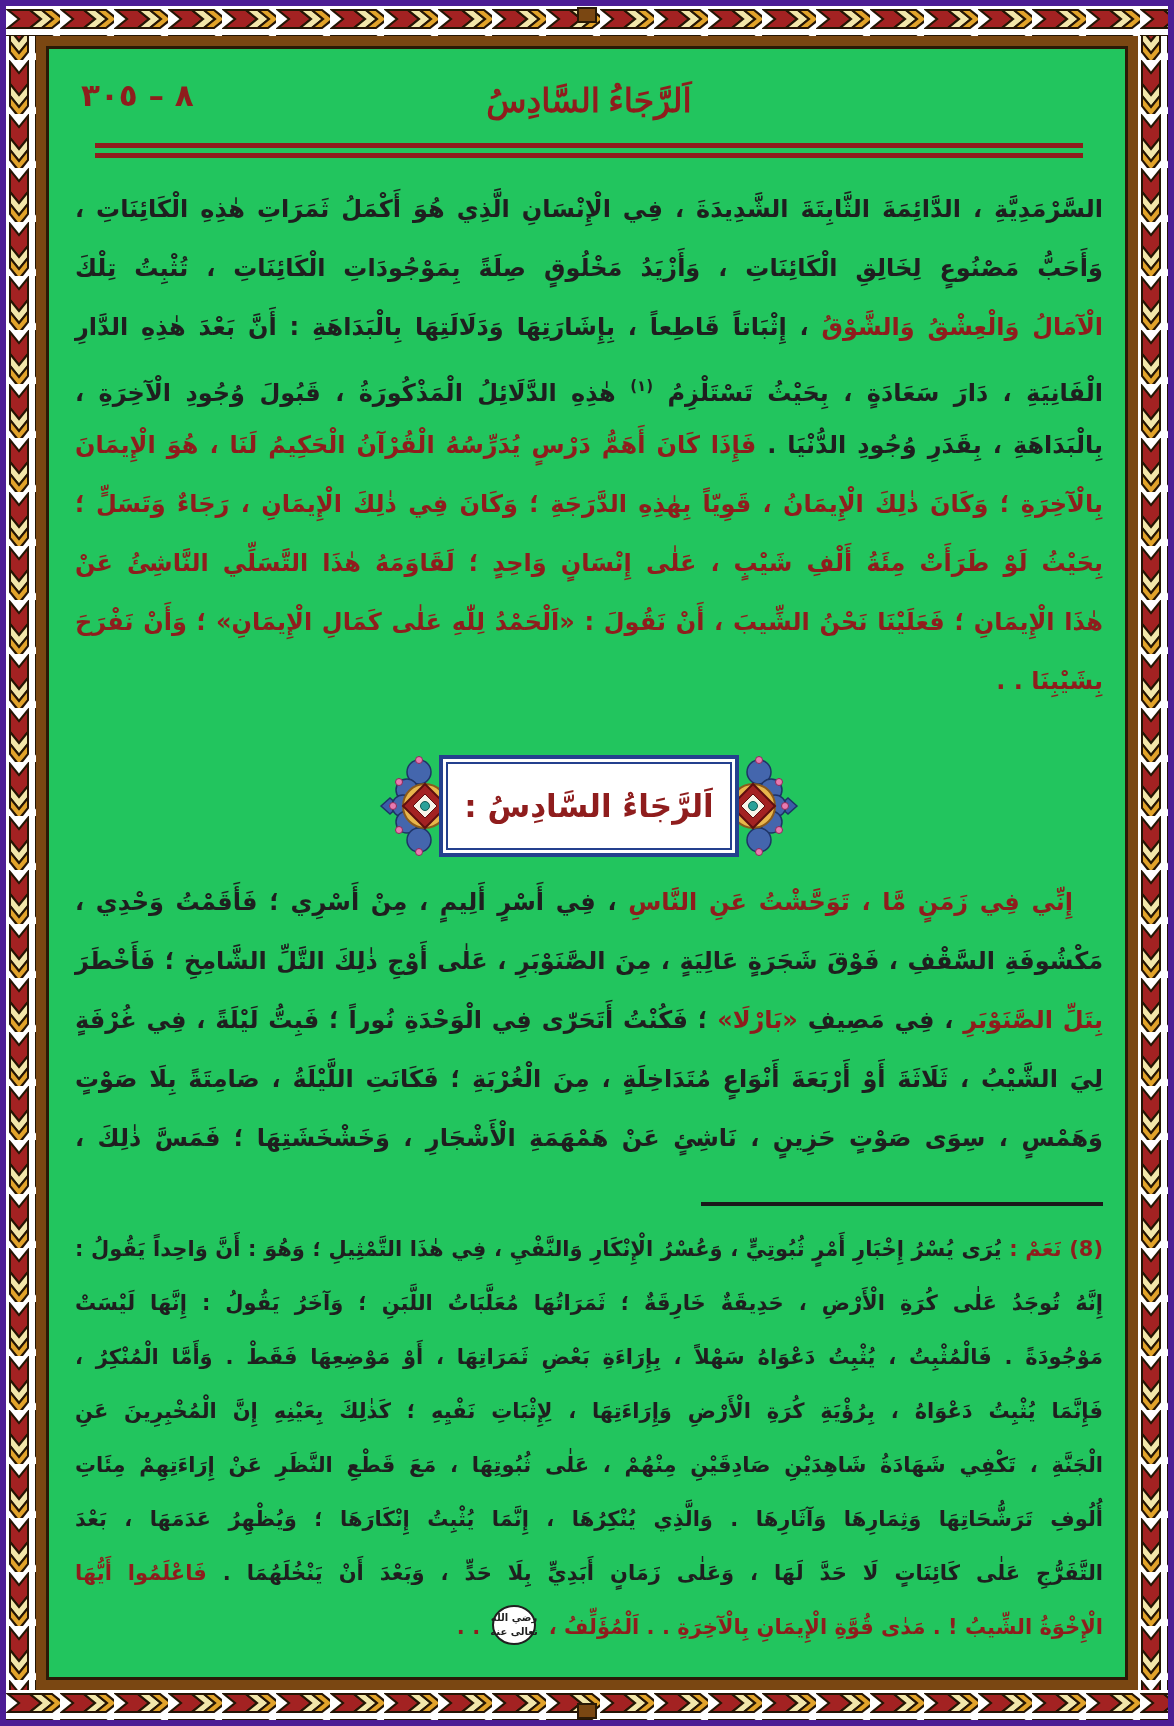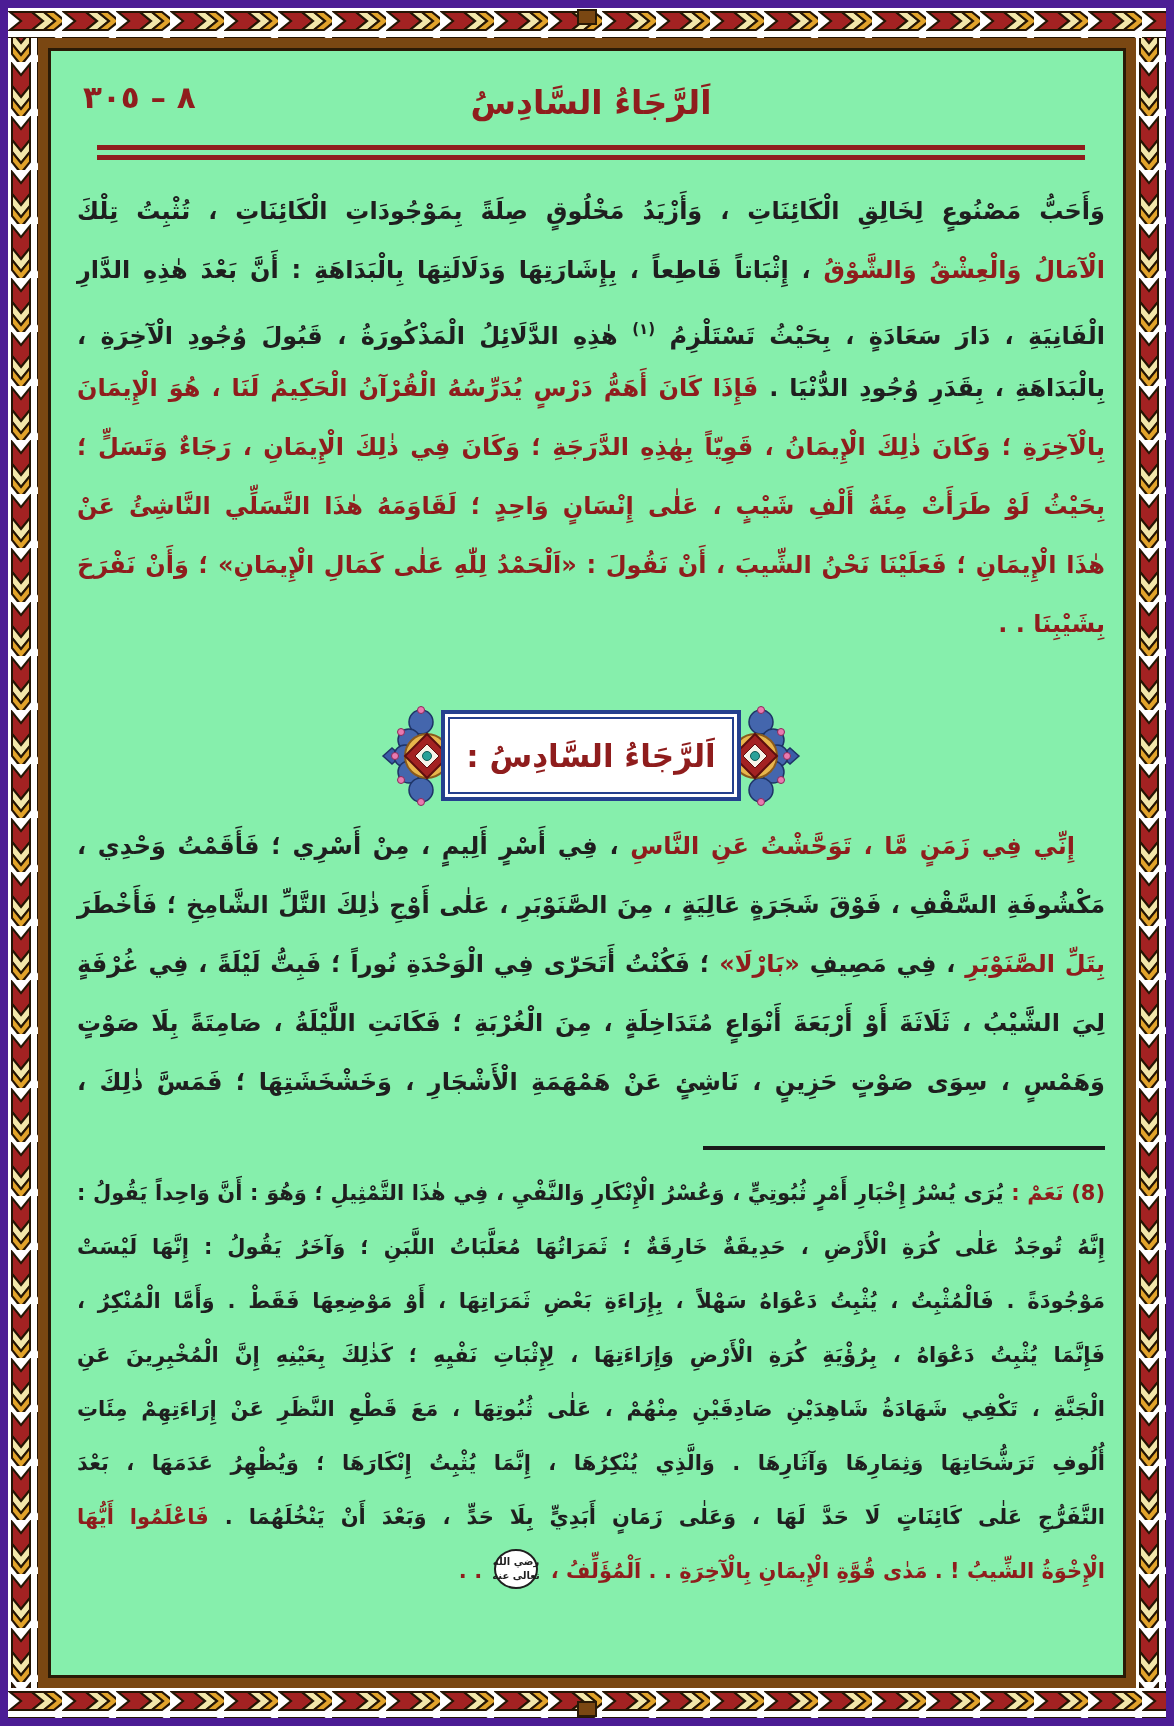--- a/index.html
+++ b/index.html
@@ -1,18 +1,18 @@
 <!DOCTYPE html>
 <html lang="ar"><head>
 <meta charset="utf-8">
 <style>
   html,body{margin:0;padding:0;background:#ffffff;}
   .page{
     position:relative; width:1174px; height:1726px; box-sizing:border-box;
-    background:#86efac; border:8px solid #4c1d95; overflow:hidden;
+    background:#22c55e; border:6px solid #4c1d95; overflow:hidden;
     font-family:"DejaVu Sans", sans-serif;
   }
   
   .chain{position:absolute; display:block; background:#fff;}
   .chain.top{left:0; top:0; width:1166px; height:30px;}
   .chain.bottom{left:0; bottom:0; width:1166px; height:30px;}
   .chain.left{left:0; top:0; width:30px; height:1718px;}
   .chain.right{right:0; top:0; width:30px; height:1718px;}
   .inner-frame{
     position:absolute; left:30px; top:30px; right:30px; bottom:30px;
@@ -25,39 +25,39 @@
   .content{
     position:absolute; left:43px; top:43px; width:1080px; height:1632px;
     box-sizing:border-box; padding:0 26px; direction:rtl;
   }
   .header{position:relative; margin-top:26px; height:52px;}
   .pagenum{
     position:absolute; left:6px; top:2px; font-size:31px; font-weight:700;
     color:#8f1d1d; letter-spacing:2px;
   }
   .ptitle{
-    text-align:center; font-size:33px; font-weight:700; color:#8f1d1d; line-height:52px;
+    text-align:center; font-size:33px; font-weight:700; color:#8f1d1d; line-height:52px;font-family:Liberation Serif, serif;
   }
   .hrule{
     margin:16px 20px 0 20px; height:5px;
     border-top:5px solid #8f1d1d; border-bottom:5px solid #8f1d1d;
   }
   
   .para1{margin-top:22px;}
   .para2{margin-top:16px;}
   .bl{
     height:59px; line-height:59px; font-size:24px; font-weight:700; white-space:nowrap;
   }
   .jl{text-align:justify; text-align-last:justify; white-space:normal;}
   .el{text-align:right; white-space:normal;}
   .indent{text-indent:30px;}
   .b{color:#1f1f1f;} .r{color:#8f1d1d;}
   .s{color:#1f1f1f; font-size:15px; vertical-align:10px;}
   
-  .ornament{position:relative; width:300px; height:91px; margin:56px auto 0 auto;text-align:right;}
+  .ornament{position:relative; width:300px; height:102px; margin:44px auto 0 auto;text-align:right;}
   .orn-box{
     position:absolute; inset:0; background:#fff;
     border:4px solid #24408e;
     box-shadow:inset 0 0 0 3px #ffffff, inset 0 0 0 5px #24408e;
     display:flex; align-items:center; justify-content:center;
   }
   .orn-title{font-size:31px; font-weight:700; color:#8f1d1d;}
   .med{position:absolute; top:50%; width:72px; height:108px;}
   .med.mr{right:-62px; transform:translateY(-50%) scaleX(-1);}
   .med.ml{left:-62px; transform:translateY(-50%);}
@@ -109,20 +109,21 @@
 
   <div class="content">
 
     <div class="header">
       <div class="pagenum">٨ – ٣٠٥</div>
       <div class="ptitle">اَلرَّجَاءُ السَّادِسُ</div>
     </div>
     <div class="hrule"></div>
 
     <div class="para1">
+      <div class="bl jl"><span class="b">السَّرْمَدِيَّةِ ، الدَّائِمَةَ الثَّابِتَةَ الشَّدِيدَةَ ، فِي الْإِنْسَانِ الَّذِي هُوَ أَكْمَلُ ثَمَرَاتِ هٰذِهِ الْكَائِنَاتِ ،</span></div>
       <div class="bl jl"><span class="b">وَأَحَبُّ مَصْنُوعٍ لِخَالِقِ الْكَائِنَاتِ ، وَأَزْيَدُ مَخْلُوقٍ صِلَةً بِمَوْجُودَاتِ الْكَائِنَاتِ ، تُثْبِتُ تِلْكَ</span></div>
       <div class="bl jl"><span class="r">الْآمَالُ وَالْعِشْقُ وَالشَّوْقُ</span> <span class="b">، إِثْبَاتاً قَاطِعاً ، بِإِشَارَتِهَا وَدَلَالَتِهَا بِالْبَدَاهَةِ : أَنَّ بَعْدَ هٰذِهِ الدَّارِ</span></div>
       <div class="bl jl"><span class="b">الْفَانِيَةِ ، دَارَ سَعَادَةٍ ، بِحَيْثُ تَسْتَلْزِمُ</span> <span class="s">(١)</span> <span class="b">هٰذِهِ الدَّلَائِلُ الْمَذْكُورَةُ ، قَبُولَ وُجُودِ الْآخِرَةِ ،</span></div>
       <div class="bl jl"><span class="b">بِالْبَدَاهَةِ ، بِقَدَرِ وُجُودِ الدُّنْيَا .</span> <span class="r">فَإِذَا كَانَ أَهَمُّ دَرْسٍ يُدَرِّسُهُ الْقُرْآنُ الْحَكِيمُ لَنَا ، هُوَ الْإِيمَانَ</span></div>
       <div class="bl jl"><span class="r">بِالْآخِرَةِ ؛ وَكَانَ ذٰلِكَ الْإِيمَانُ ، قَوِيّاً بِهٰذِهِ الدَّرَجَةِ ؛ وَكَانَ فِي ذٰلِكَ الْإِيمَانِ ، رَجَاءٌ وَتَسَلٍّ ؛</span></div>
       <div class="bl jl"><span class="r">بِحَيْثُ لَوْ طَرَأَتْ مِئَةُ أَلْفِ شَيْبٍ ، عَلٰى إِنْسَانٍ وَاحِدٍ ؛ لَقَاوَمَهُ هٰذَا التَّسَلِّي النَّاشِئُ عَنْ</span></div>
       <div class="bl jl"><span class="r">هٰذَا الْإِيمَانِ ؛ فَعَلَيْنَا نَحْنُ الشِّيبَ ، أَنْ نَقُولَ : «اَلْحَمْدُ لِلّٰهِ عَلٰى كَمَالِ الْإِيمَانِ» ؛ وَأَنْ نَفْرَحَ</span></div>
       <div class="bl el"><span class="r">بِشَيْبِنَا . .</span></div>
     </div>
 

